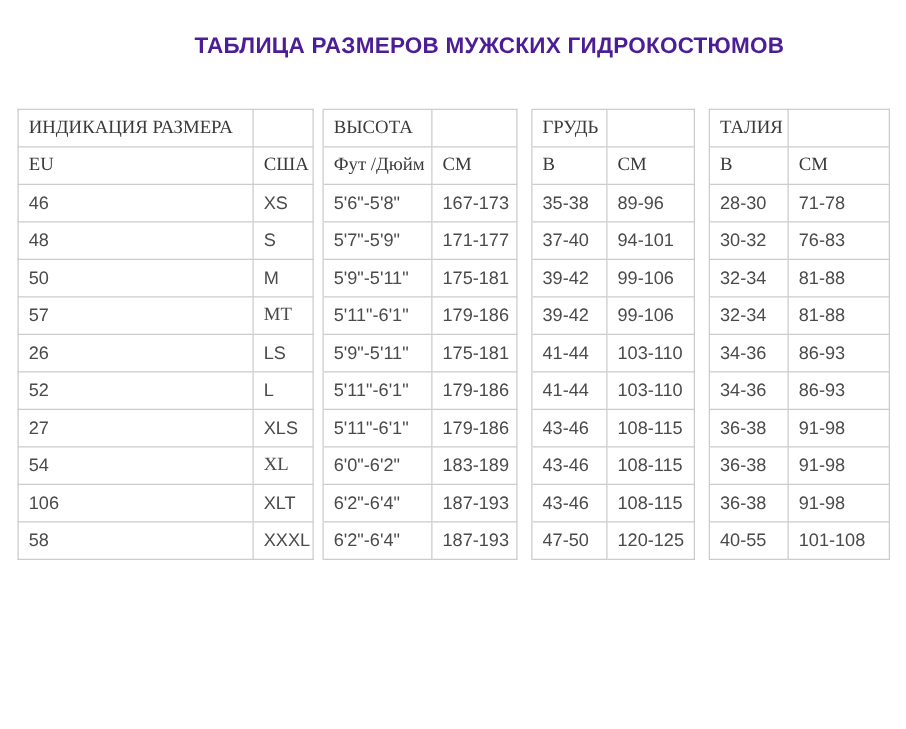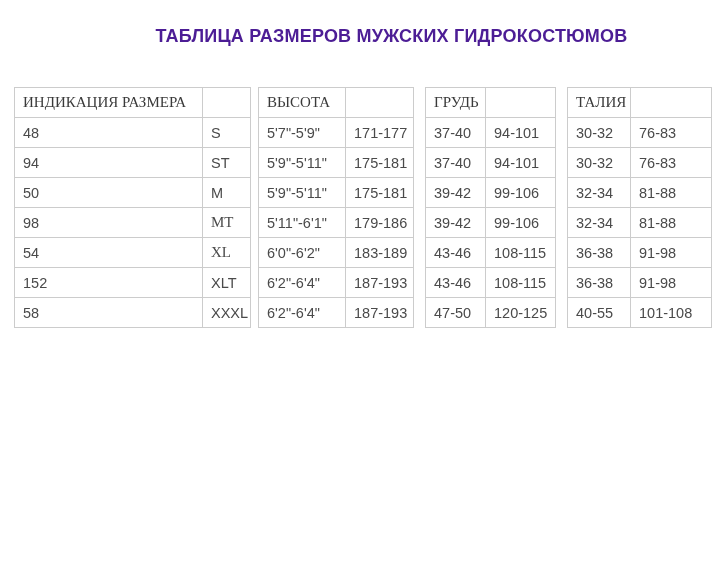--- a/index.html
+++ b/index.html
@@ -80,89 +80,141 @@
       <th class="sp"></th>
       <th>ВЫСОТА</th>
       <th></th>
       <th class="sp"></th>
       <th>ГРУДЬ</th>
       <th></th>
       <th class="sp"></th>
       <th>ТАЛИЯ</th>
       <th></th>
     </tr>
+    <tr>
+      <th>EU</th>
+      <th>США</th>
+      <th class="sp"></th>
+      <th>Фут /Дюйм</th>
+      <th>СМ</th>
+      <th class="sp"></th>
+      <th>В</th>
+      <th>СМ</th>
+      <th class="sp"></th>
+      <th>В</th>
+      <th>СМ</th>
+    </tr>
   </thead>
   <tbody>
       <tr>
+    <td>46</td>
+    <td>XS</td>
+    <td class="sp"></td>
+    <td>5'6"-5'8"</td>
+    <td>167-173</td>
+    <td class="sp"></td>
+    <td>35-38</td>
+    <td>89-96</td>
+    <td class="sp"></td>
+    <td>28-30</td>
+    <td>71-78</td>
+  </tr>
+      <tr>
     <td>48</td>
     <td>S</td>
     <td class="sp"></td>
     <td>5'7"-5'9"</td>
     <td>171-177</td>
     <td class="sp"></td>
     <td>37-40</td>
     <td>94-101</td>
     <td class="sp"></td>
     <td>30-32</td>
     <td>76-83</td>
   </tr>
       <tr>
-    <td>94</td>
-    <td>ST</td>
+    <td>50</td>
+    <td>M</td>
     <td class="sp"></td>
     <td>5'9"-5'11"</td>
     <td>175-181</td>
     <td class="sp"></td>
-    <td>37-40</td>
-    <td>94-101</td>
-    <td class="sp"></td>
-    <td>30-32</td>
-    <td>76-83</td>
-  </tr>
-      <tr>
-    <td>50</td>
-    <td>M</td>
+    <td>39-42</td>
+    <td>99-106</td>
+    <td class="sp"></td>
+    <td>32-34</td>
+    <td>81-88</td>
+  </tr>
+      <tr>
+    <td>57</td>
+    <td class="serif">MT</td>
+    <td class="sp"></td>
+    <td>5'11"-6'1"</td>
+    <td>179-186</td>
+    <td class="sp"></td>
+    <td>39-42</td>
+    <td>99-106</td>
+    <td class="sp"></td>
+    <td>32-34</td>
+    <td>81-88</td>
+  </tr>
+      <tr>
+    <td>26</td>
+    <td>LS</td>
     <td class="sp"></td>
     <td>5'9"-5'11"</td>
     <td>175-181</td>
     <td class="sp"></td>
-    <td>39-42</td>
-    <td>99-106</td>
-    <td class="sp"></td>
-    <td>32-34</td>
-    <td>81-88</td>
-  </tr>
-      <tr>
-    <td>98</td>
-    <td class="serif">MT</td>
+    <td>41-44</td>
+    <td>103-110</td>
+    <td class="sp"></td>
+    <td>34-36</td>
+    <td>86-93</td>
+  </tr>
+      <tr>
+    <td>52</td>
+    <td>L</td>
     <td class="sp"></td>
     <td>5'11"-6'1"</td>
     <td>179-186</td>
     <td class="sp"></td>
-    <td>39-42</td>
-    <td>99-106</td>
-    <td class="sp"></td>
-    <td>32-34</td>
-    <td>81-88</td>
+    <td>41-44</td>
+    <td>103-110</td>
+    <td class="sp"></td>
+    <td>34-36</td>
+    <td>86-93</td>
+  </tr>
+      <tr>
+    <td>27</td>
+    <td>XLS</td>
+    <td class="sp"></td>
+    <td>5'11"-6'1"</td>
+    <td>179-186</td>
+    <td class="sp"></td>
+    <td>43-46</td>
+    <td>108-115</td>
+    <td class="sp"></td>
+    <td>36-38</td>
+    <td>91-98</td>
   </tr>
       <tr>
     <td>54</td>
     <td class="serif">XL</td>
     <td class="sp"></td>
     <td>6'0"-6'2"</td>
     <td>183-189</td>
     <td class="sp"></td>
     <td>43-46</td>
     <td>108-115</td>
     <td class="sp"></td>
     <td>36-38</td>
     <td>91-98</td>
   </tr>
       <tr>
-    <td>152</td>
+    <td>106</td>
     <td>XLT</td>
     <td class="sp"></td>
     <td>6'2"-6'4"</td>
     <td>187-193</td>
     <td class="sp"></td>
     <td>43-46</td>
     <td>108-115</td>
     <td class="sp"></td>
     <td>36-38</td>
     <td>91-98</td>

